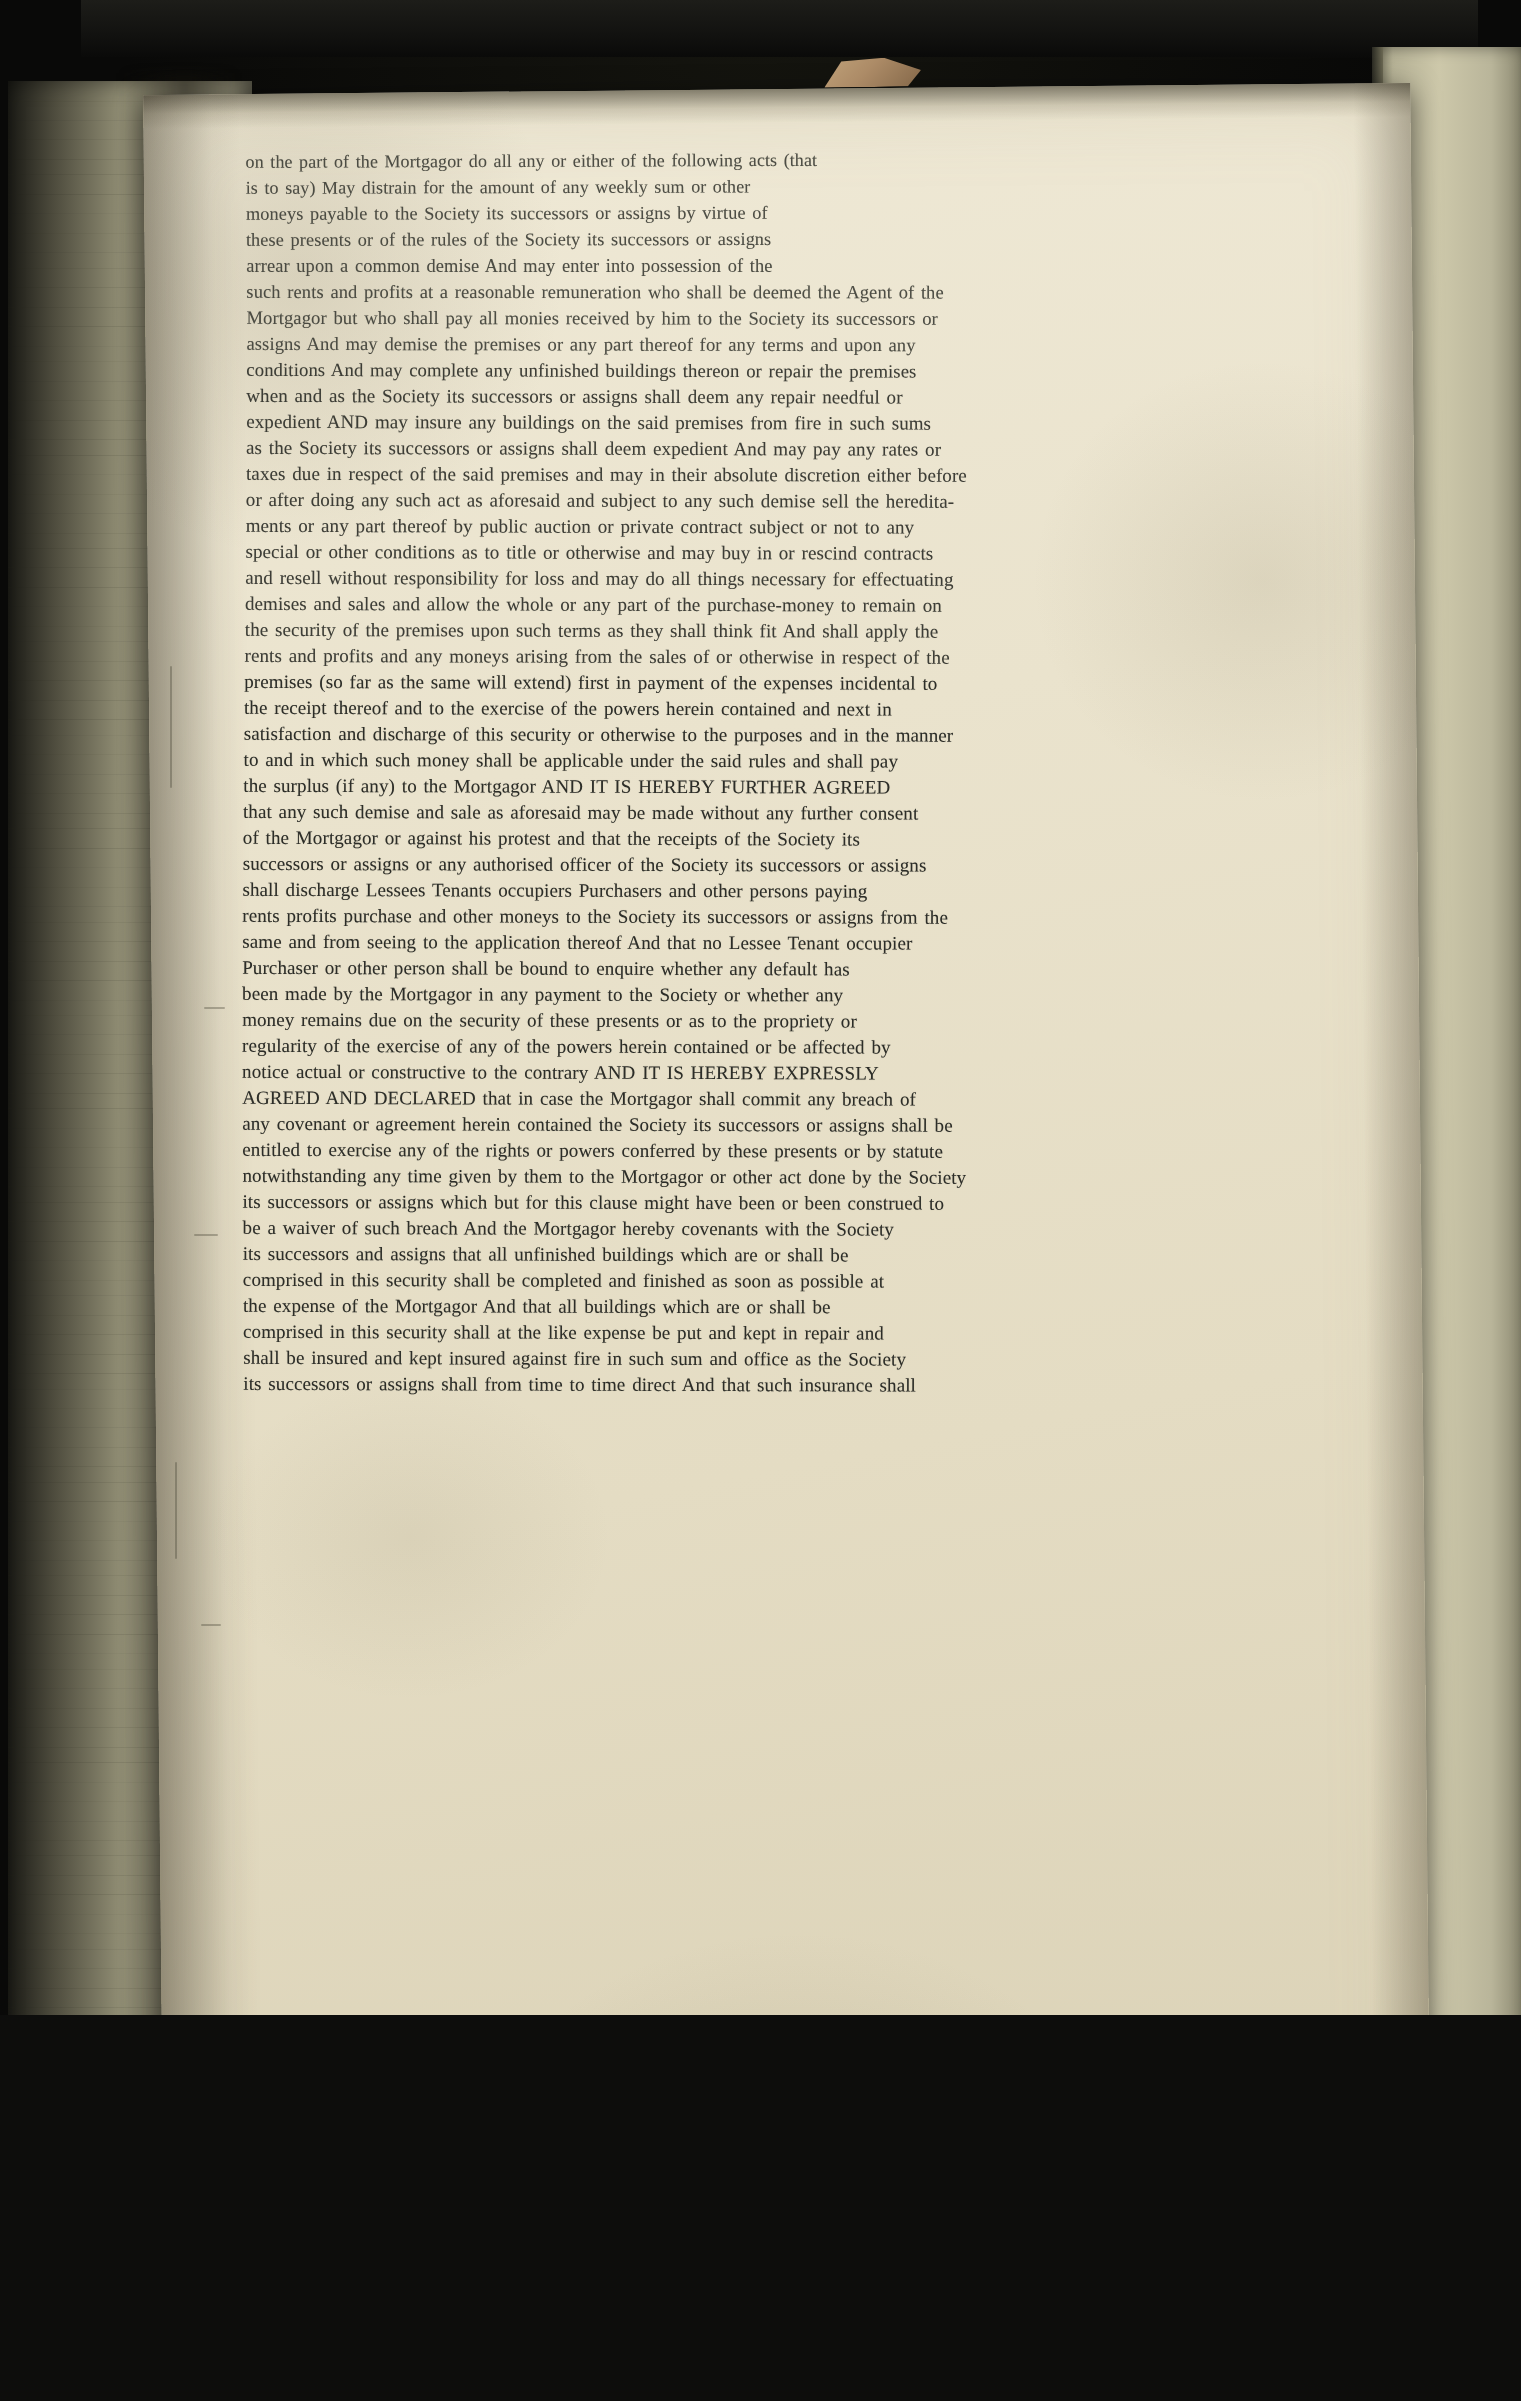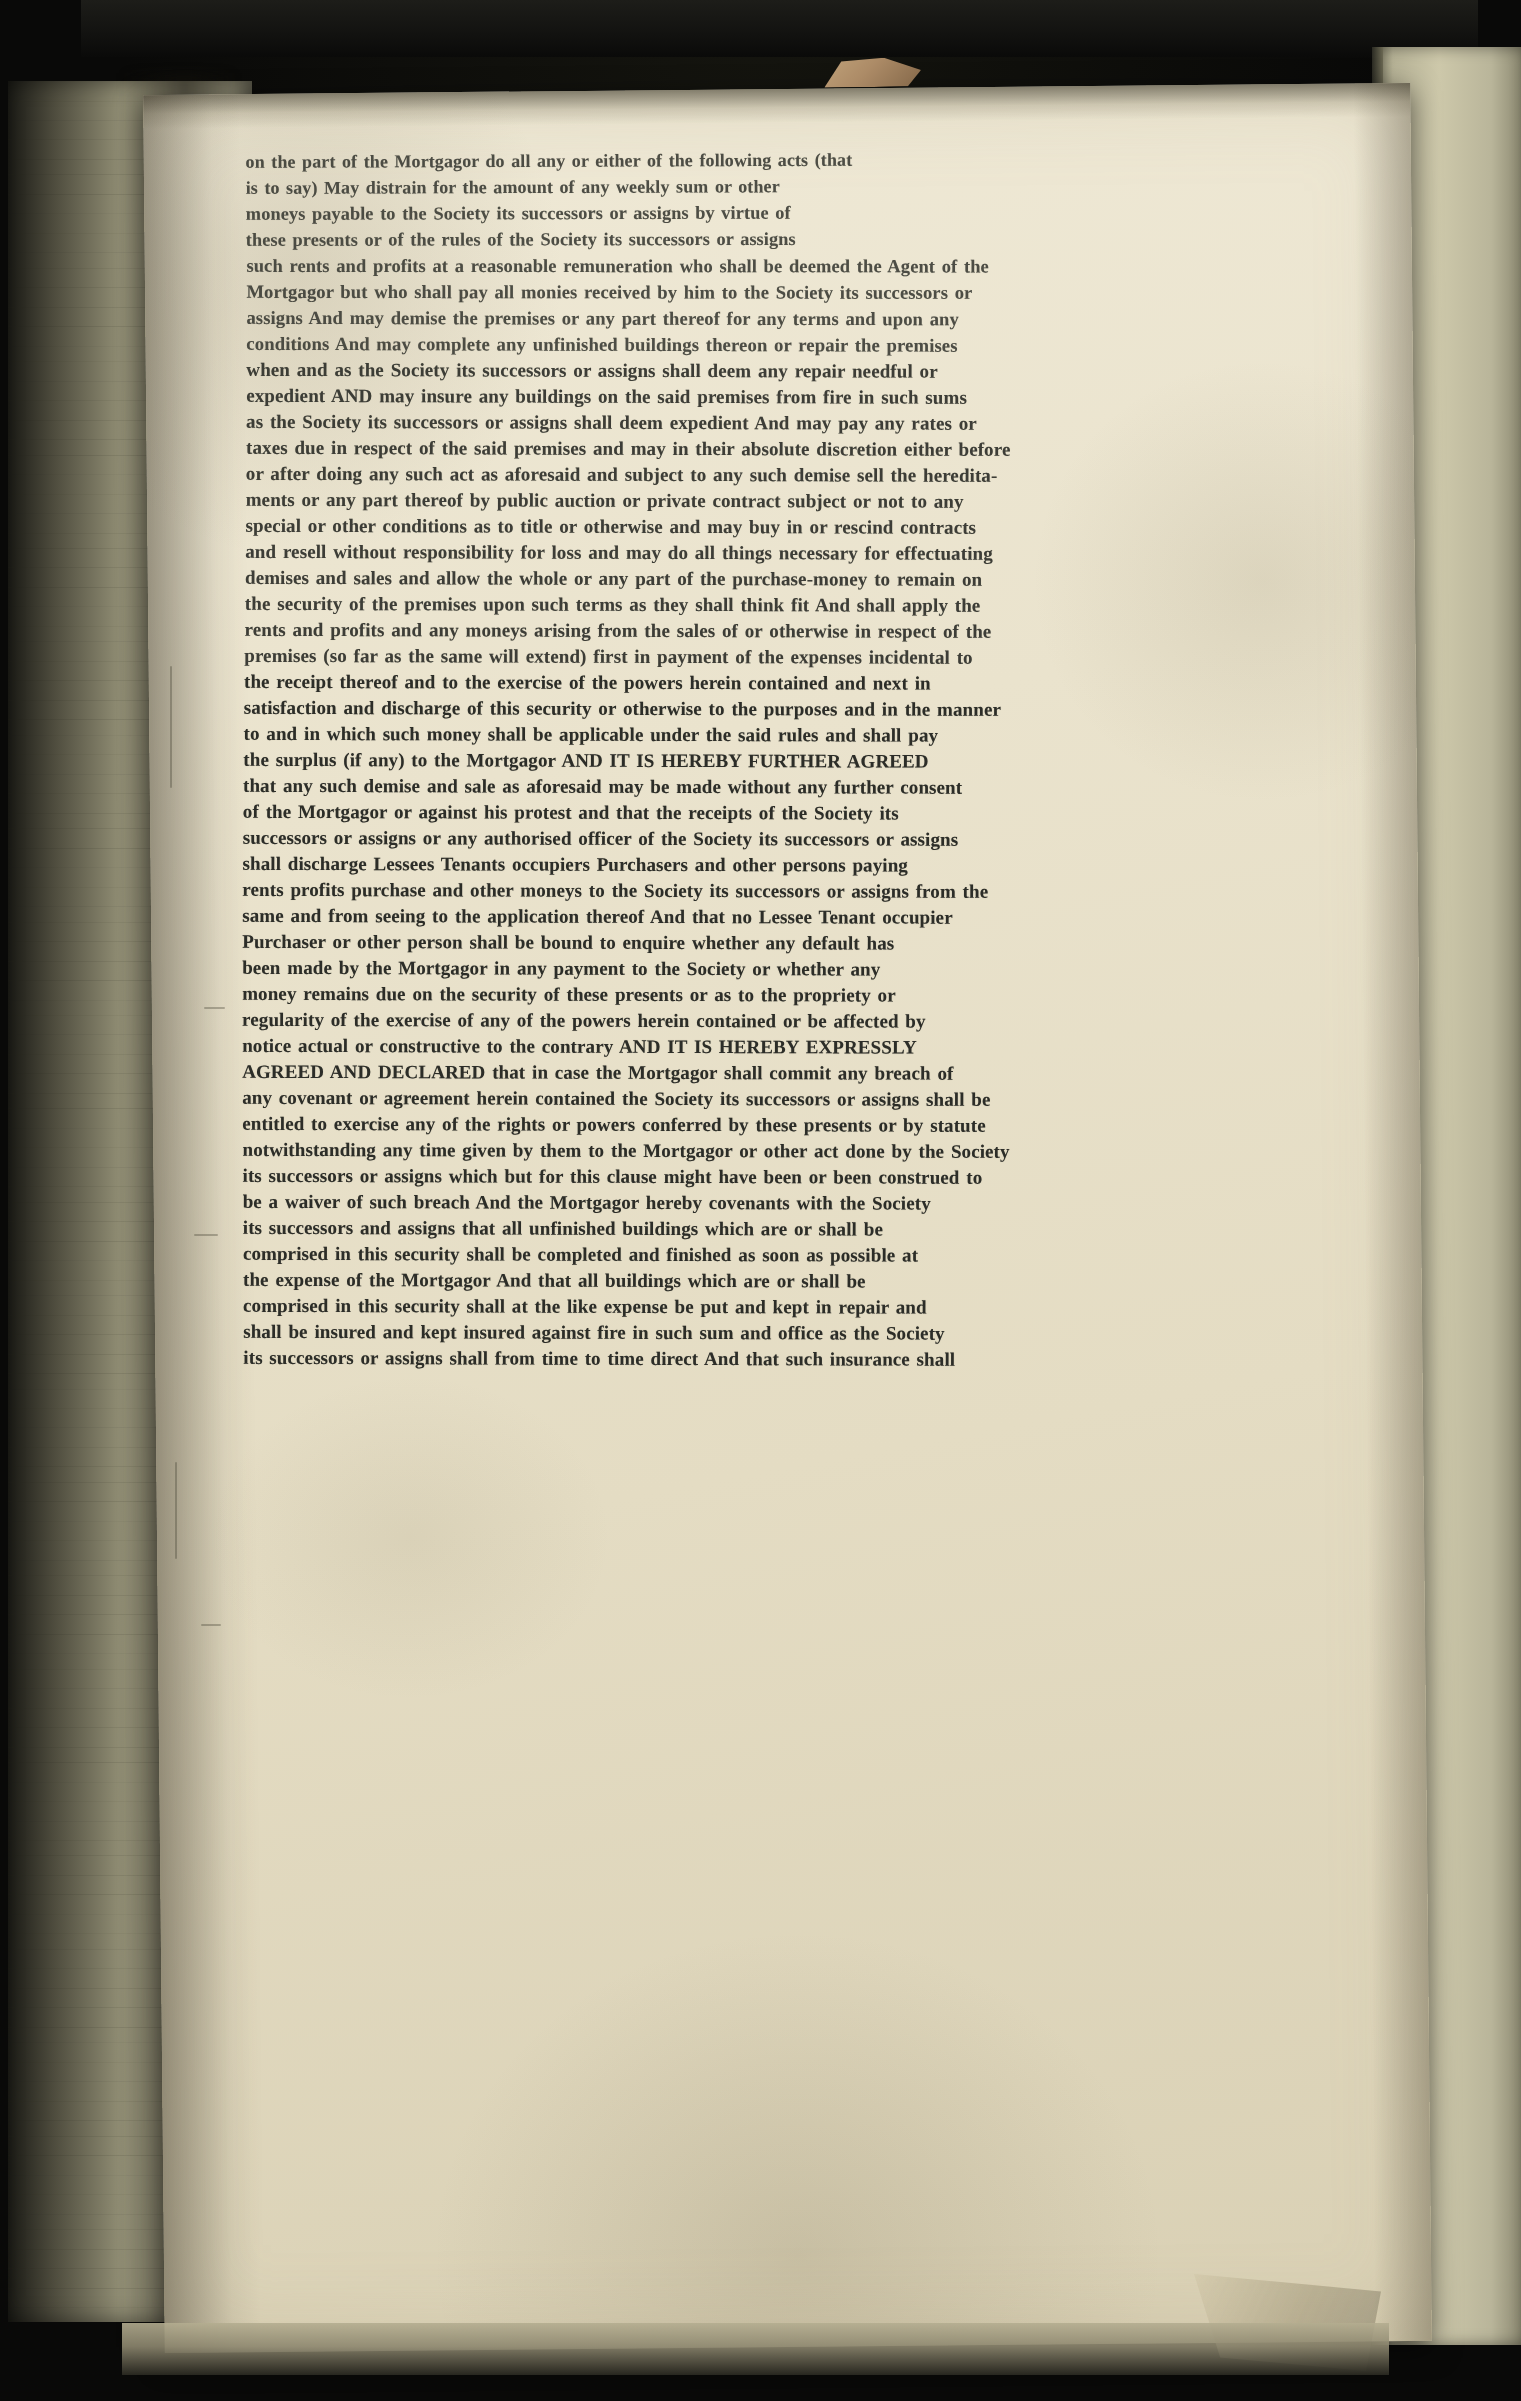--- a/index.html
+++ b/index.html
@@ -3,25 +3,24 @@
 <meta charset="utf-8">
 <style>
   html, body {
     margin: 0;
     padding: 0;
     background: #0d0d0c;
   }
   #page {
     position: relative;
     width: 1522px;
-    height: 2401px;
+    height: 2015px;
     overflow: hidden;
     background: #eab308;
     font-family: "Liberation Serif", serif;
-    font-weight: bold;
   }
 
   
   .backdrop {
     position: absolute;
     inset: 0;
     background:
       radial-gradient(ellipse 60% 40% at 50% 0%, #15150f 0%, #090908 70%),
       #0b0b0a;
   }
@@ -326,20 +325,21 @@
       <i style="left: 13px; top: 796px; width: 2.4px; height: 97px;"></i>
       <i style="left: 39px; top: 958px; width: 19.5px; height: 1.6px;"></i>
     </div>
 
   <div class="text-col" id="body-text">
       <p>
         <span class="ln" style="transform: translateX(0px) rotate(-0.35deg); transform-origin: left center; font-size: 18px;">on the part of the Mortgagor do all any or either of the following acts (that</span>
         <span class="ln" style="transform: translateX(0.2px) rotate(-0.315deg); transform-origin: left center; font-size: 18px;">is to say)   May distrain for the amount of any weekly sum or other</span>
         <span class="ln" style="transform: translateX(0.4px) rotate(-0.28deg); transform-origin: left center; font-size: 18.3px;">moneys payable to the Society its successors or assigns by virtue of</span>
         <span class="ln" style="transform: translateX(0.5px) rotate(-0.245deg); transform-origin: left center; font-size: 18.3px;">these presents or of the rules of the Society its successors or assigns</span>
+        <span class="ln" style="transform: translateX(0.9px) rotate(-0.175deg); transform-origin: left center; font-size: 18.4px;">arrear upon a common demise   And may enter into possession of the</span>
         <span class="ln" style="transform: translateX(1.1px) rotate(-0.105deg); transform-origin: left center; font-size: 18.5px;">such rents and profits at a reasonable remuneration who shall be deemed the Agent of the</span>
         <span class="ln" style="transform: translateX(1.2px) rotate(-0.07deg); transform-origin: left center; font-size: 18.6px;">Mortgagor but who shall pay all monies received by him to the Society its successors or</span>
         <span class="ln" style="transform: translateX(1.3px) rotate(-0.035deg); transform-origin: left center; font-size: 18.6px;">assigns   And may demise the premises or any part thereof for any terms and upon any</span>
         <span class="ln" style="transform: translateX(1.3px) rotate(0deg); transform-origin: left center; font-size: 18.7px;">conditions   And may complete any unfinished buildings thereon or repair the premises</span>
         <span class="ln" style="transform: translateX(1.3px) rotate(0deg); transform-origin: left center; font-size: 19px;">when and as the Society its successors or assigns shall deem any repair needful or</span>
         <span class="ln" style="transform: translateX(1.3px) rotate(0deg); transform-origin: left center; font-size: 19px;">expedient   AND may insure any buildings on the said premises from fire in such sums</span>
         <span class="ln" style="transform: translateX(1.2px) rotate(0deg); transform-origin: left center; font-size: 19px;">as the Society its successors or assigns shall deem expedient   And may pay any rates or</span>
         <span class="ln" style="transform: translateX(1.2px) rotate(0deg); transform-origin: left center; font-size: 19px;">taxes due in respect of the said premises and may in their absolute discretion either before</span>
         <span class="ln" style="transform: translateX(1.1px) rotate(0deg); transform-origin: left center; font-size: 19px;">or after doing any such act as aforesaid and subject to any such demise sell the heredita-</span>
         <span class="ln" style="transform: translateX(1px) rotate(0deg); transform-origin: left center; font-size: 19px;">ments or any part thereof by public auction or private contract subject or not to any</span>

